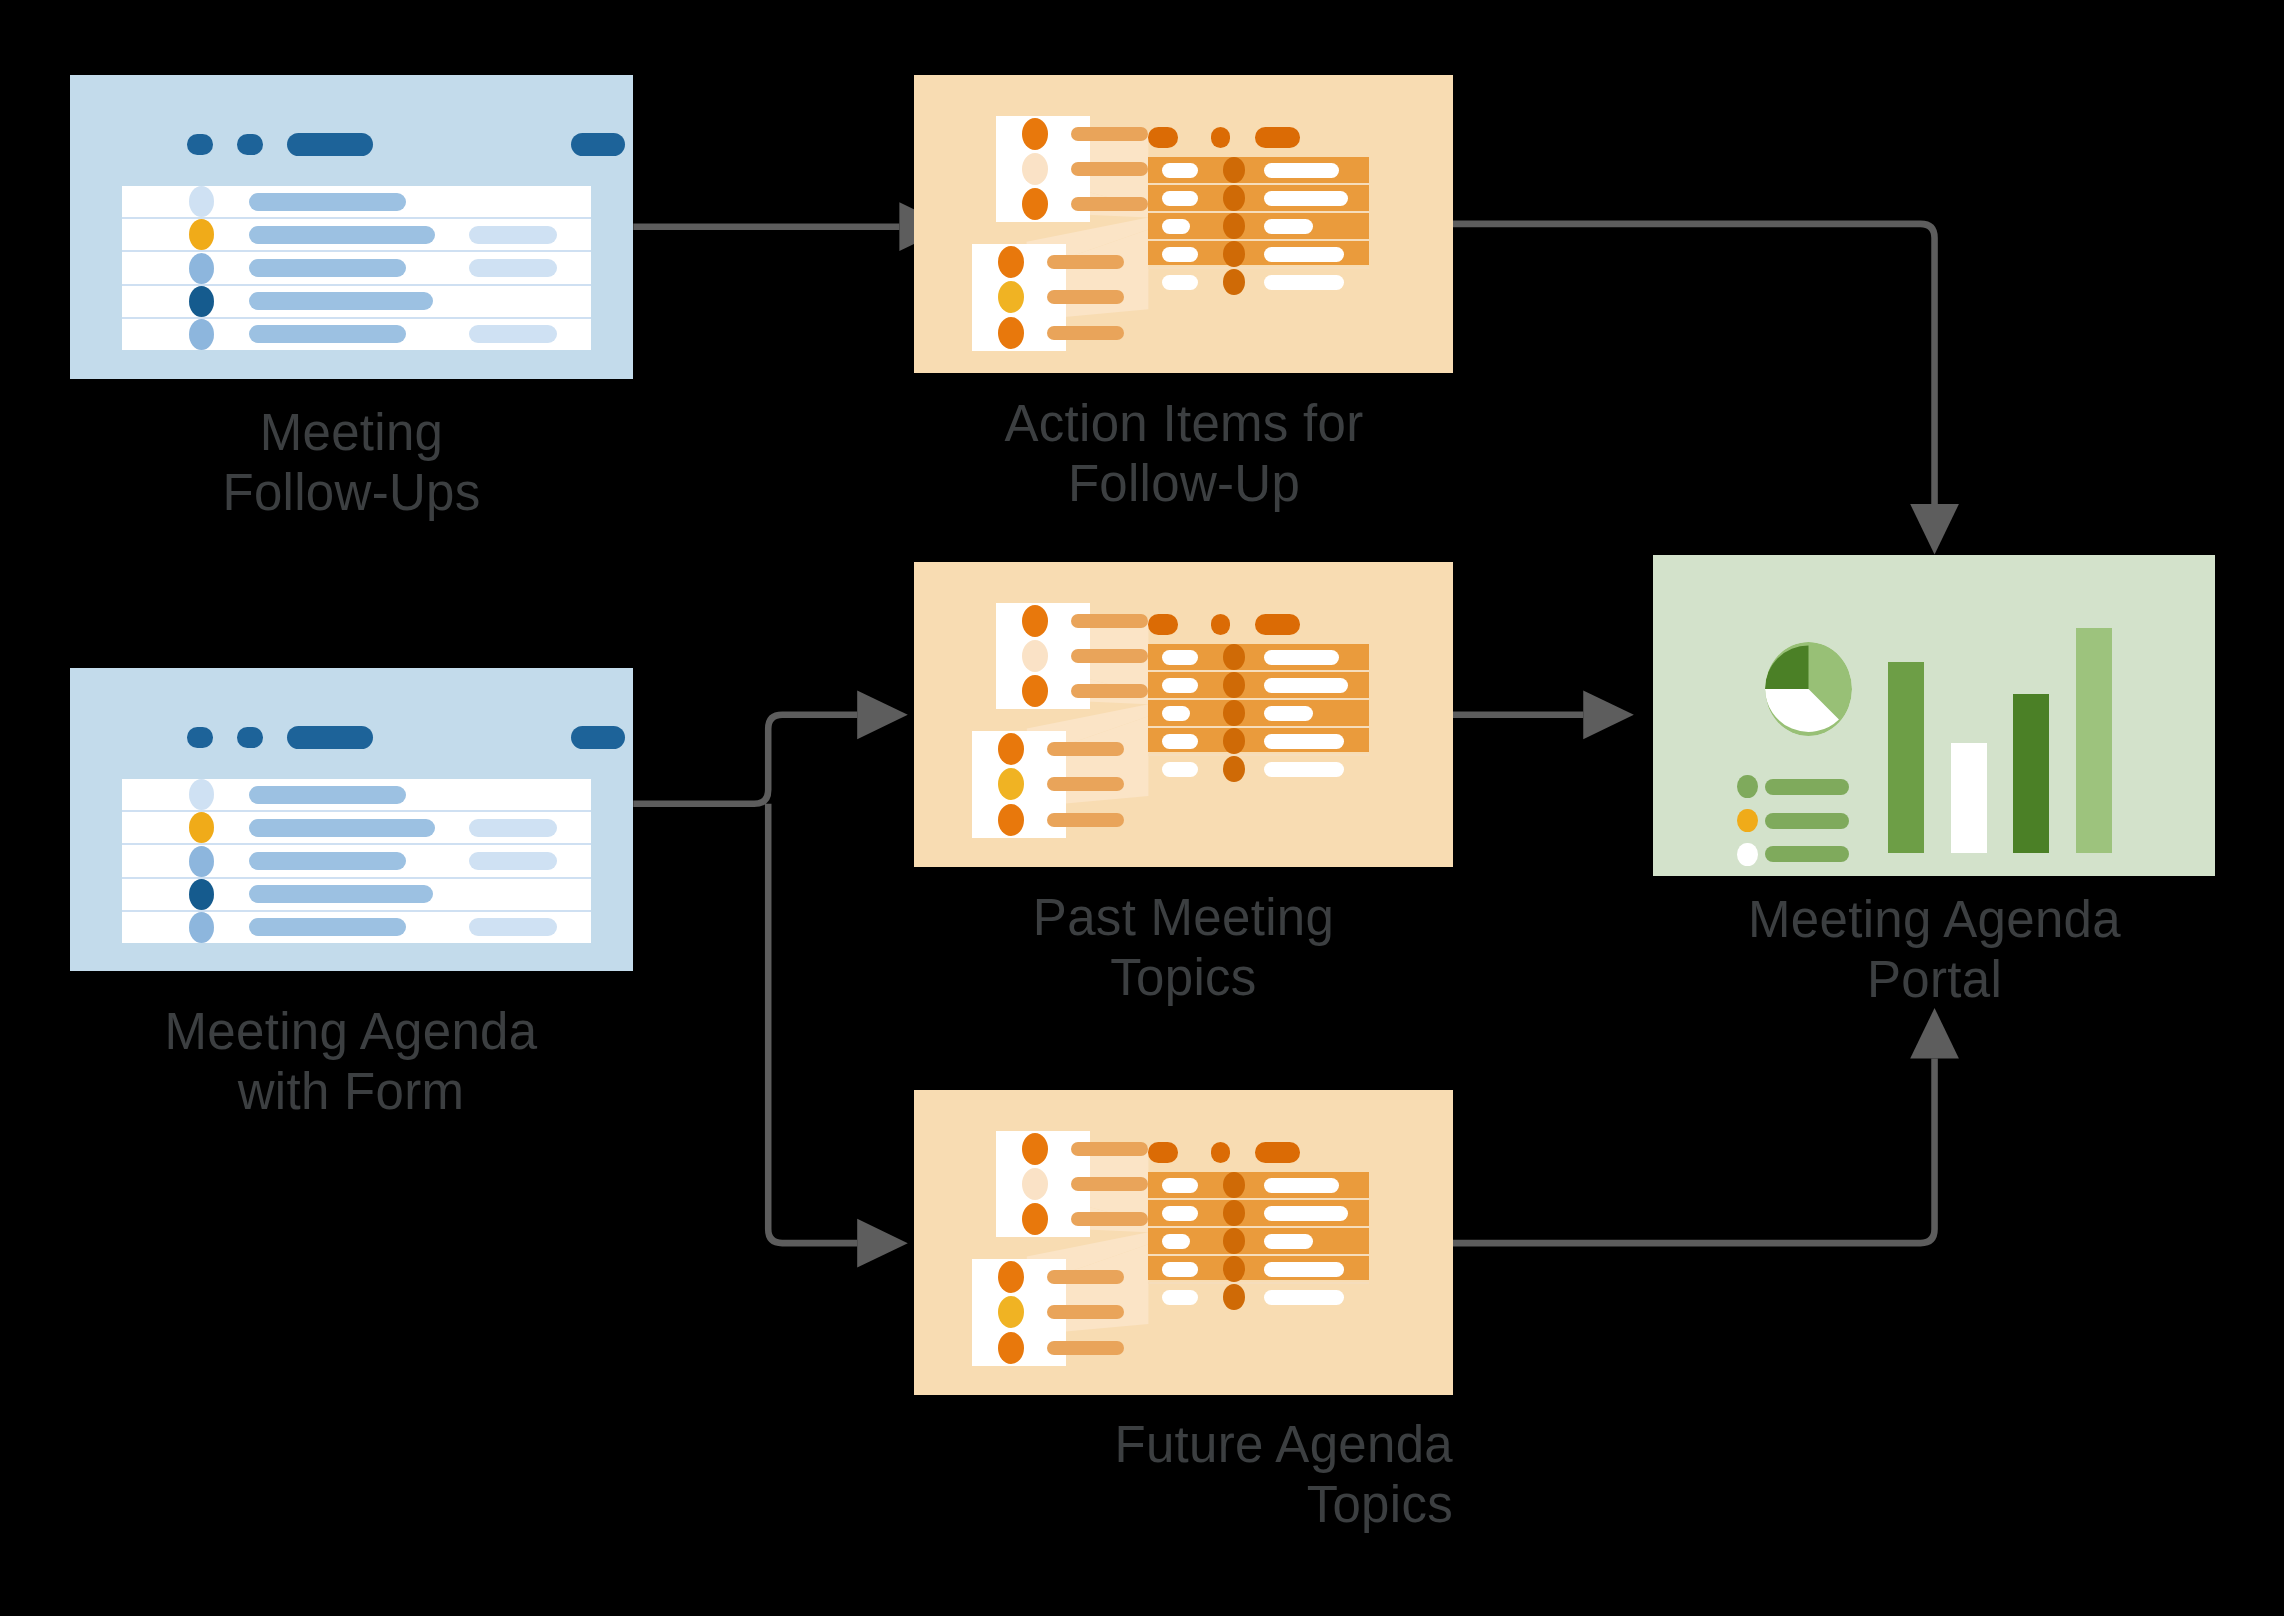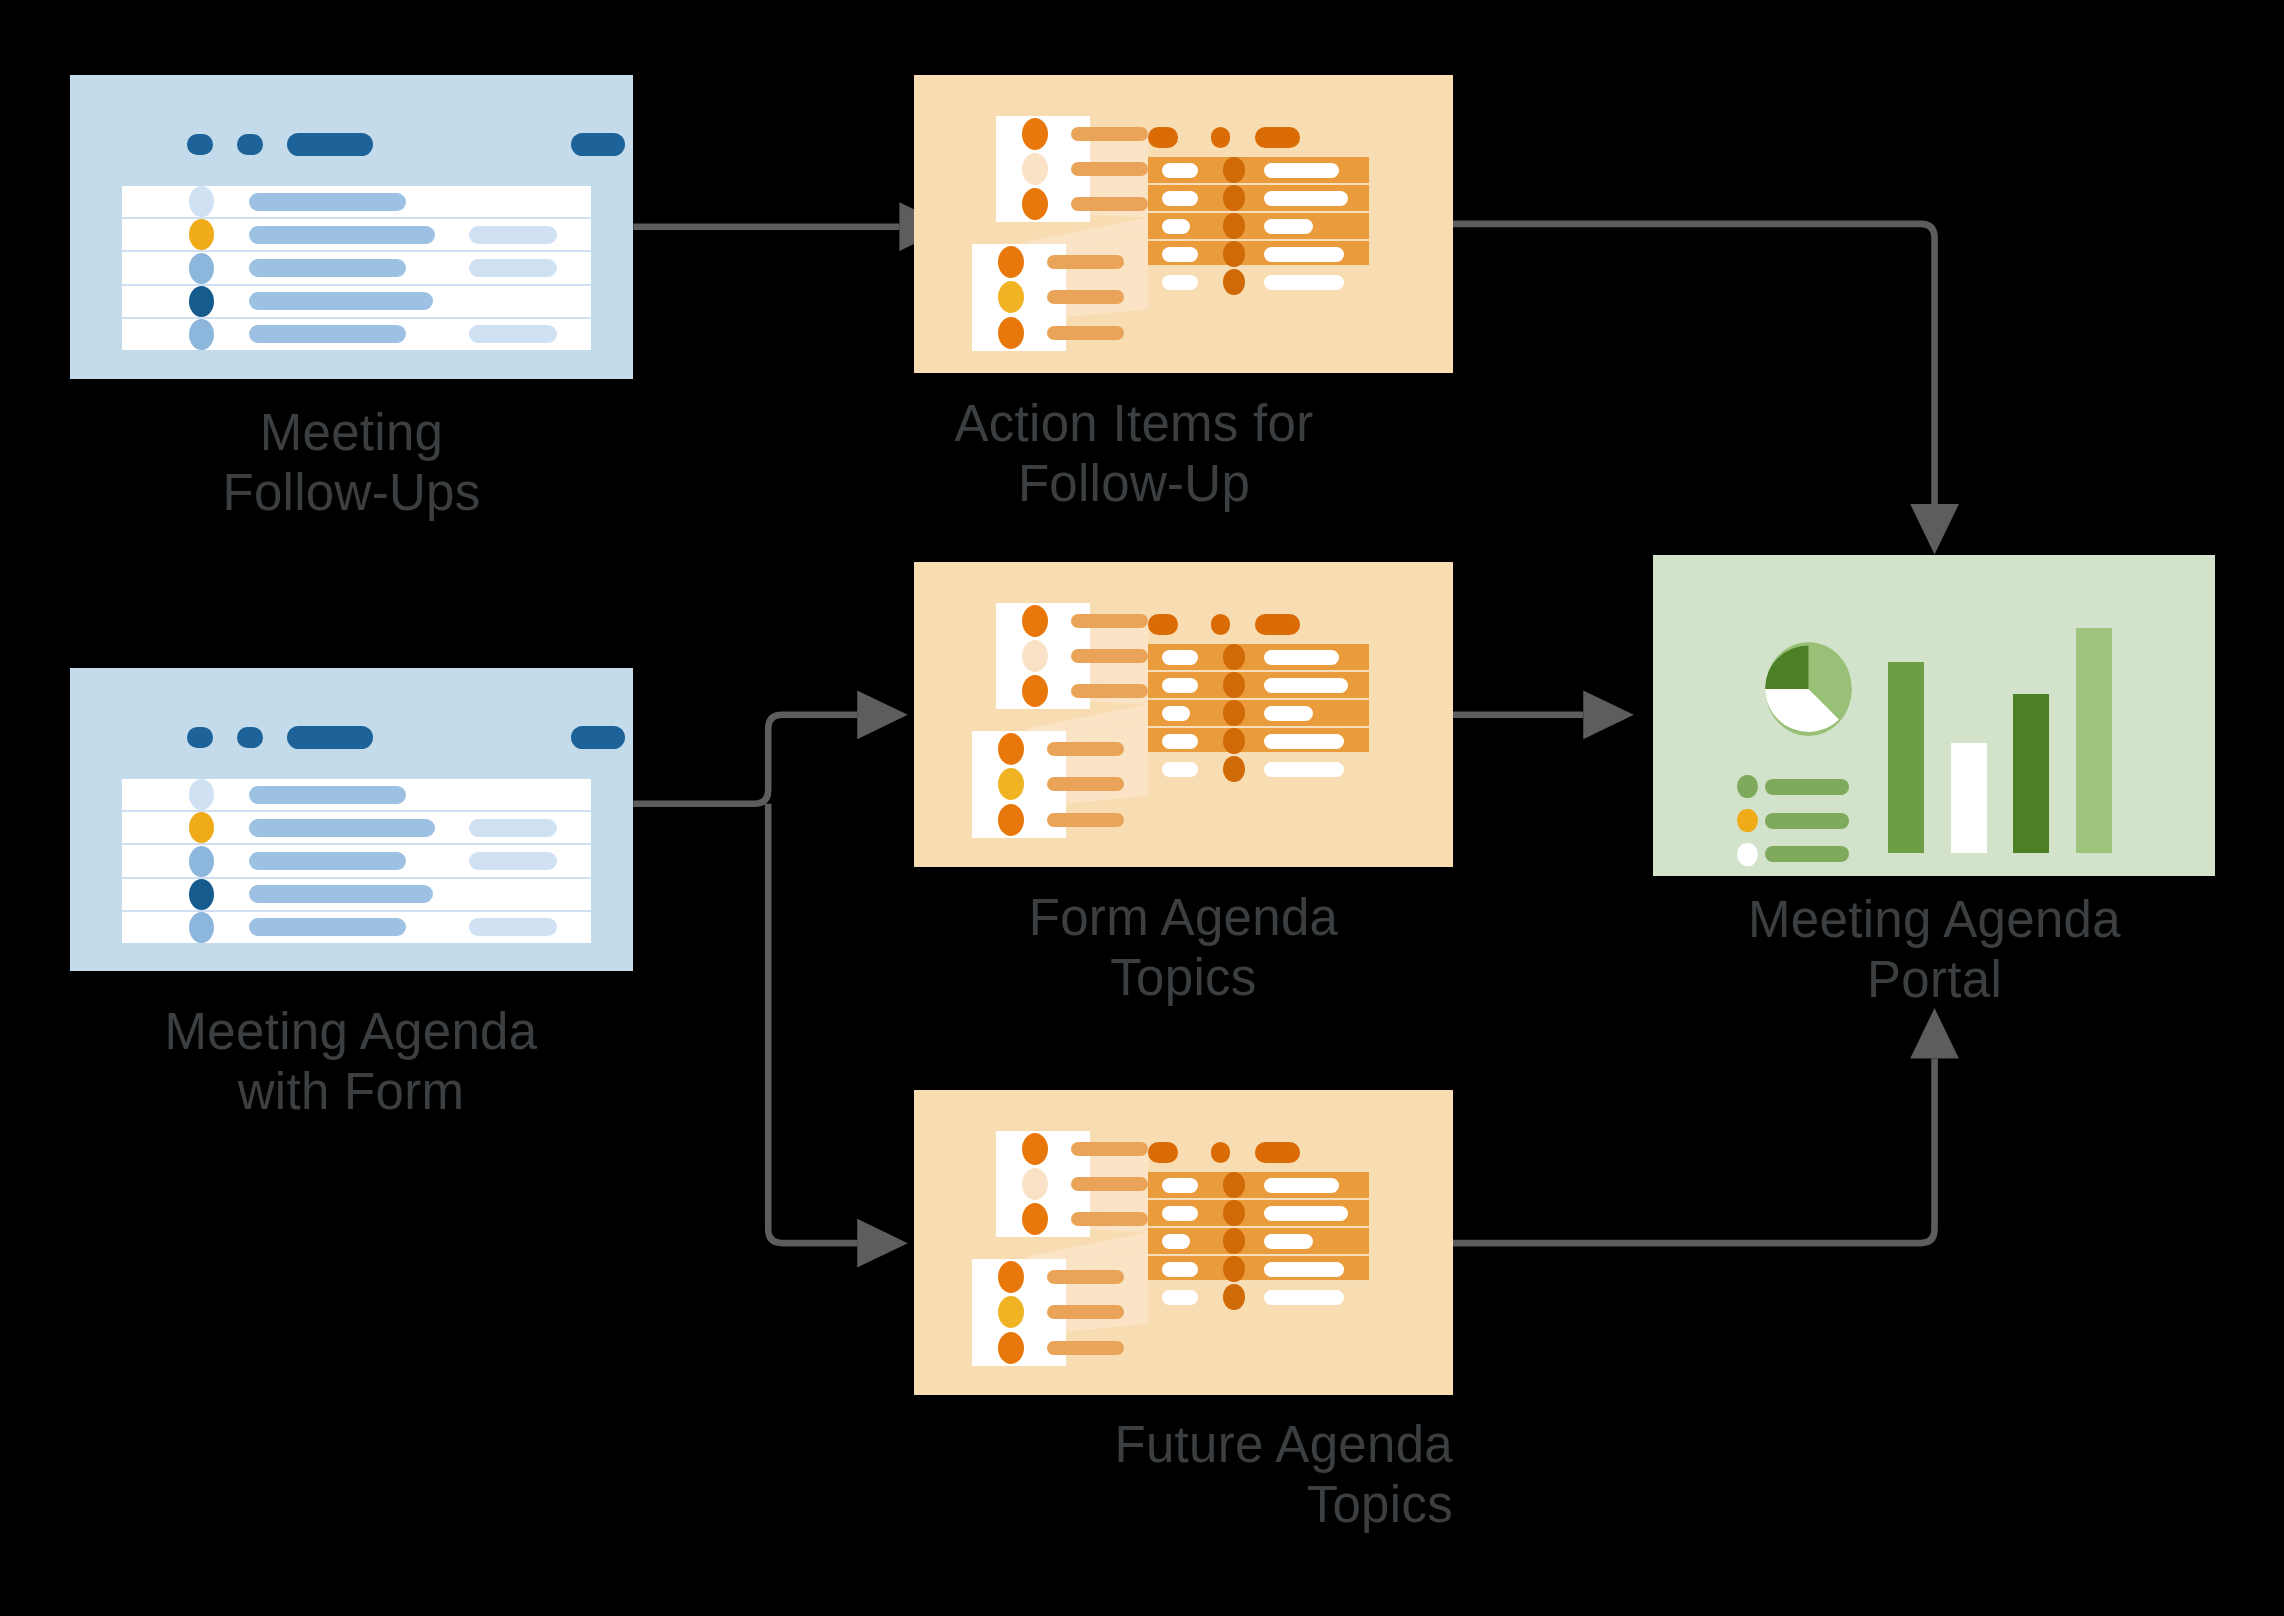--- a/index.html
+++ b/index.html
@@ -231,21 +231,21 @@
         <span class="ocell-dot" style="margin-left:25px;"></span>
         <span class="ocell-b" style="width:80px;margin-left:19px;"></span>
       </div>
       <div class="orow">
         <span class="ocell-a" style="width:36px;margin-left:14px;"></span>
         <span class="ocell-dot" style="margin-left:25px;"></span>
         <span class="ocell-b" style="width:80px;margin-left:19px;"></span>
       </div>
     </div>
   </div>
-  <div class="node-label" style="left:827px;top:394px;width:614px;">Action Items for
+  <div class="node-label" style="left:877px;top:394px;width:614px;">Action Items for
 Follow-Up</div>
 
   <div class="orange-node" style="left:914px;top:562px;width:539px;height:305px;">
     <svg style="position:absolute;left:0;top:0;width:539px;height:305px;" viewBox="0 0 575 326" width="539" height="305">
       <polygon points="160,60 250,60 250,142 160,118" fill="#fbe4c6"></polygon>
       <polygon points="160,118 250,142 250,152 160,148" fill="#fbe4c6"></polygon>
       <polygon points="120,178 250,152 250,165 120,210" fill="#fbe4c6"></polygon>
       <polygon points="120,210 250,165 250,250 120,262" fill="#fbe4c6"></polygon>
     </svg>
 
@@ -302,21 +302,21 @@
         <span class="ocell-dot" style="margin-left:25px;"></span>
         <span class="ocell-b" style="width:80px;margin-left:19px;"></span>
       </div>
       <div class="orow">
         <span class="ocell-a" style="width:36px;margin-left:14px;"></span>
         <span class="ocell-dot" style="margin-left:25px;"></span>
         <span class="ocell-b" style="width:80px;margin-left:19px;"></span>
       </div>
     </div>
   </div>
-  <div class="node-label" style="left:914px;top:888px;width:539px;">Form Agenda
+  <div class="node-label" style="left:914px;top:888px;width:539px;">Past Meeting
 Topics</div>
 
   <div class="orange-node" style="left:914px;top:1090px;width:539px;height:305px;">
     <svg style="position:absolute;left:0;top:0;width:539px;height:305px;" viewBox="0 0 575 326" width="539" height="305">
       <polygon points="160,60 250,60 250,142 160,118" fill="#fbe4c6"></polygon>
       <polygon points="160,118 250,142 250,152 160,148" fill="#fbe4c6"></polygon>
       <polygon points="120,178 250,152 250,165 120,210" fill="#fbe4c6"></polygon>
       <polygon points="120,210 250,165 250,250 120,262" fill="#fbe4c6"></polygon>
     </svg>
 

